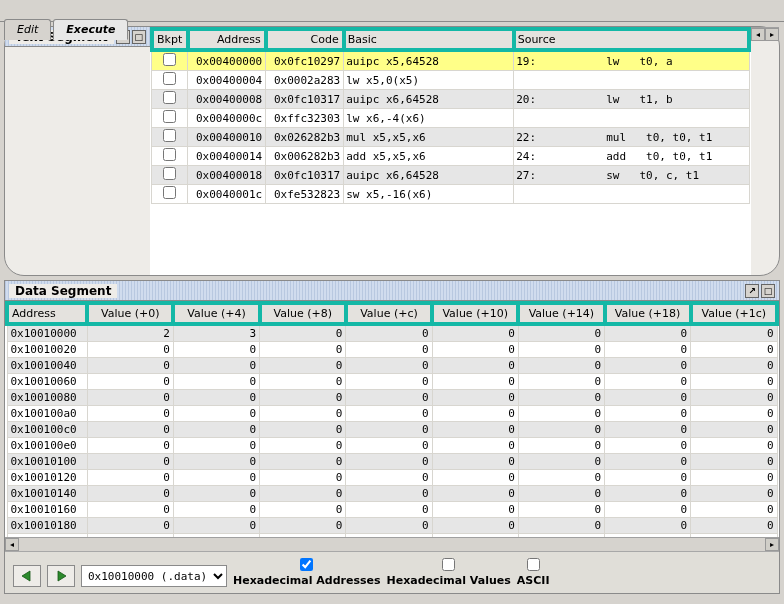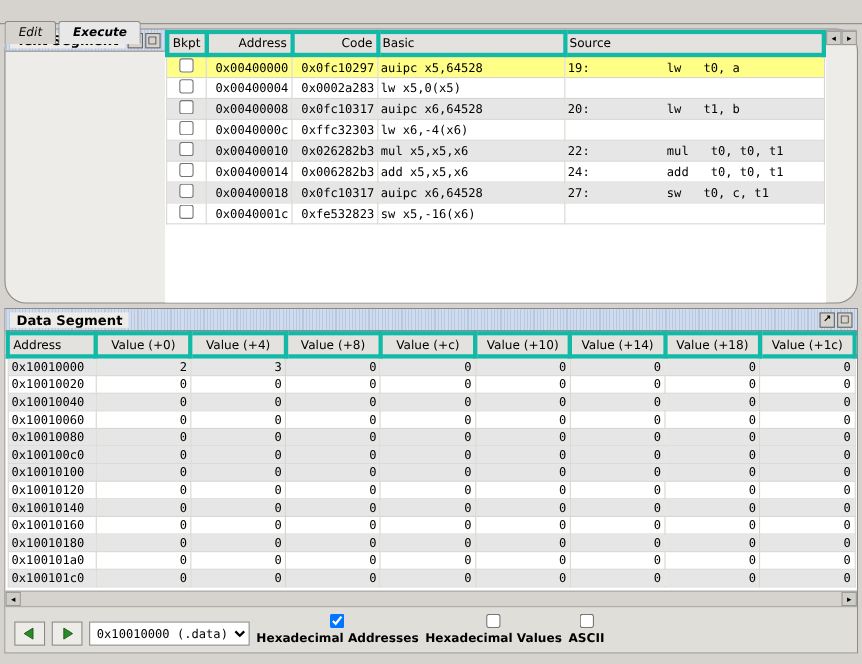--- a/index.html
+++ b/index.html
@@ -326,22 +326,44 @@
             <td class="col-daddr">0x10010080</td>
             <td class="col-val">0</td>
             <td class="col-val">0</td>
             <td class="col-val">0</td>
             <td class="col-val">0</td>
             <td class="col-val">0</td>
             <td class="col-val">0</td>
             <td class="col-val">0</td>
             <td class="col-val">0</td>
           </tr>
+          <tr class="odd">
+            <td class="col-daddr">0x100100a0</td>
+            <td class="col-val">0</td>
+            <td class="col-val">0</td>
+            <td class="col-val">0</td>
+            <td class="col-val">0</td>
+            <td class="col-val">0</td>
+            <td class="col-val">0</td>
+            <td class="col-val">0</td>
+            <td class="col-val">0</td>
+          </tr>
           <tr>
             <td class="col-daddr">0x100100c0</td>
+            <td class="col-val">0</td>
+            <td class="col-val">0</td>
+            <td class="col-val">0</td>
+            <td class="col-val">0</td>
+            <td class="col-val">0</td>
+            <td class="col-val">0</td>
+            <td class="col-val">0</td>
+            <td class="col-val">0</td>
+          </tr>
+          <tr class="odd">
+            <td class="col-daddr">0x100100e0</td>
             <td class="col-val">0</td>
             <td class="col-val">0</td>
             <td class="col-val">0</td>
             <td class="col-val">0</td>
             <td class="col-val">0</td>
             <td class="col-val">0</td>
             <td class="col-val">0</td>
             <td class="col-val">0</td>
           </tr>
           <tr>

